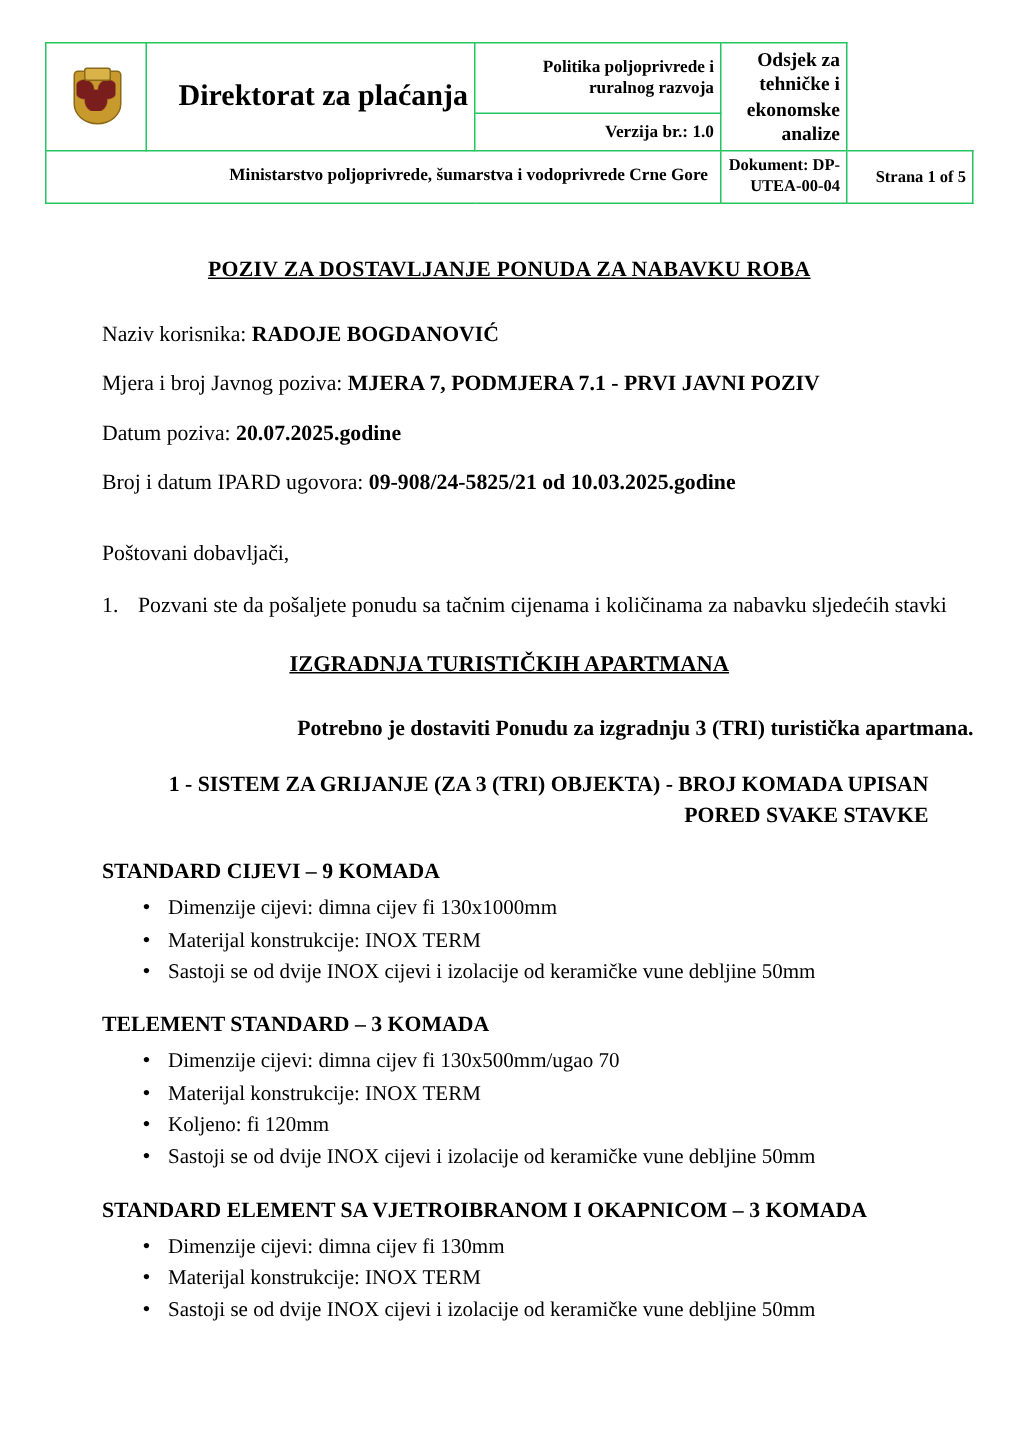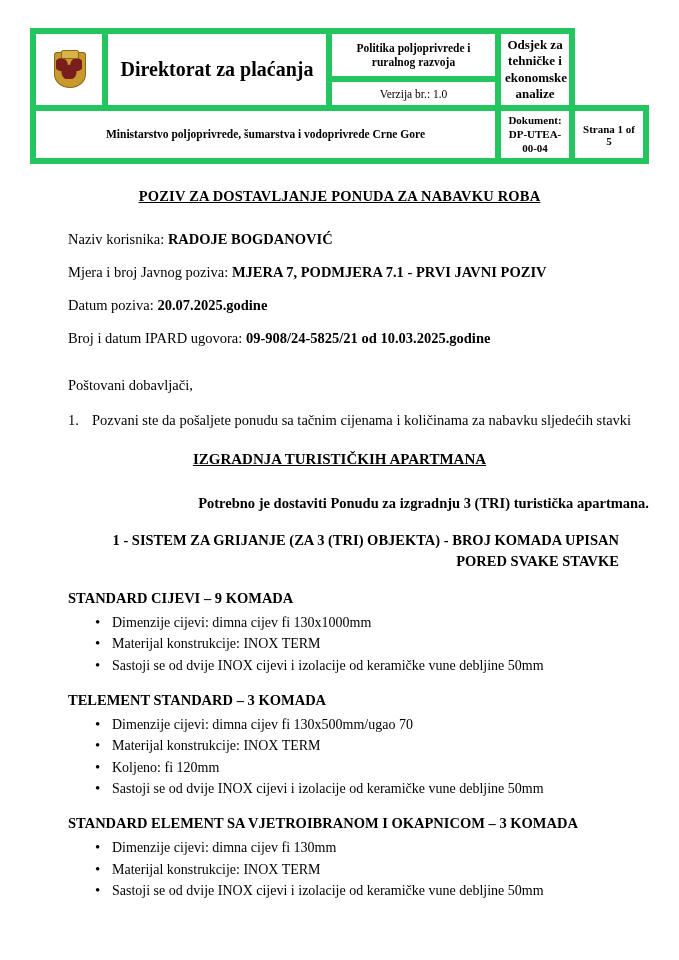--- a/index.html
+++ b/index.html
@@ -23,22 +23,22 @@
   }
 
   
   table.header {
     width: 100%;
     border-collapse: collapse;
     table-layout: fixed;
     margin-top: 6px;
   }
   table.header td {
-    border: 6px solid #22c55e;
-    text-align: center;
+    border: 1px solid #22c55e;
+    text-align: right;
     vertical-align: middle;
     padding: 3px 4px;
   }
   .crest-cell {
     width: 62px;
     padding: 2px !important;
   }
   .crest {
     width: 44px;
     height: 44px;
@@ -83,21 +83,21 @@
     line-height: 1.15;
   }
   .pol-cell {
     width: 155px;
     font-size: 11.5px;
     font-weight: bold;
     line-height: 1.25;
   }
   .ver-cell {
     font-size: 11.5px;
-    font-weight: normal;
+    font-weight: bold;
   }
   .odsjek-cell {
     font-size: 13px;
     font-weight: bold;
     line-height: 1.25;
   }
   .ministry-cell {
     font-size: 11.5px;
     font-weight: bold;
     line-height: 1.3;
@@ -110,21 +110,21 @@
     line-height: 1.25;
   }
   .page-cell {
     font-size: 11px;
     font-weight: bold;
     width: 85px;
   }
 
   
   .body {
-    margin-top: 22px;
+    margin-top: 34px;
     font-size: 14.5px;
     line-height: 1.45;
   }
   .doc-title {
     text-align: center;
     font-weight: bold;
     text-decoration: underline;
     font-size: 14.5px;
     letter-spacing: .2px;
     margin-bottom: 22px;

